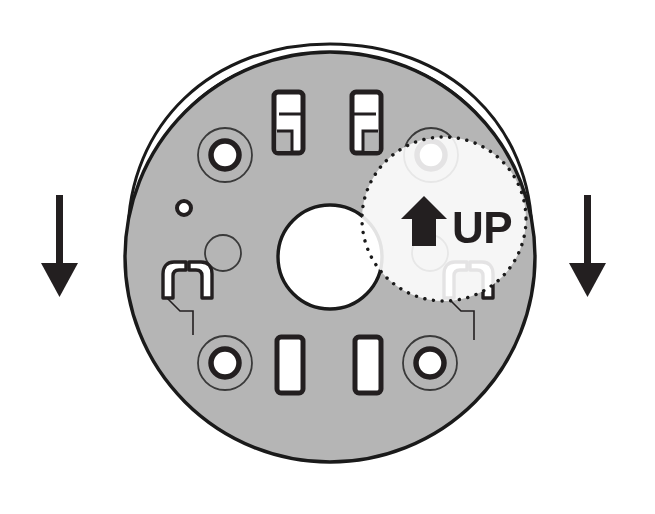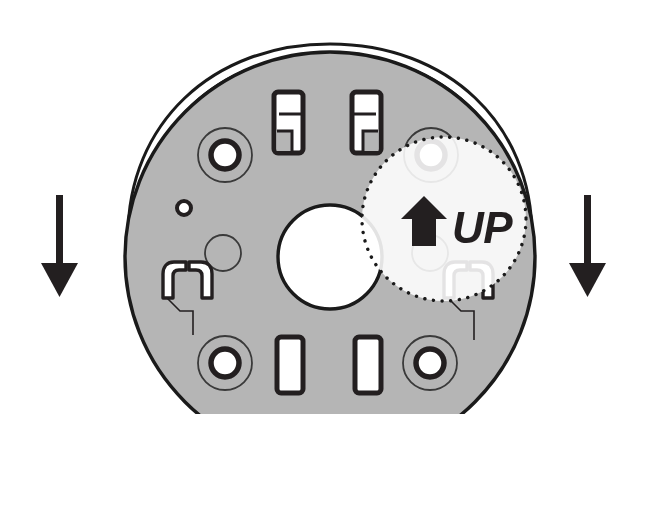--- a/index.html
+++ b/index.html
@@ -24,21 +24,21 @@
   .up-label {
     font-family: "Liberation Sans", sans-serif;
     font-weight: bold;
     font-size: 44px;
     letter-spacing: -0.5px;
   }
 </style>
 </head>
 <body>
 
-<div id="stage" style="width: 655px; height: 414px; background: #84cc16; font-style: italic;">
+<div id="stage" style="width: 655px; height: 514px; background: #84cc16;">
   <svg id="scene" width="655" height="514" viewBox="0 0 655 514" xmlns="http://www.w3.org/2000/svg">
 
     <defs>
 
       <clipPath id="plateClip">
         <circle id="clipCircle" cx="330" cy="257" r="205"></circle>
       </clipPath>
 
       <clipPath id="calloutClip">
         <circle id="calloutClipCircle" cx="444" cy="219" r="82"></circle>

